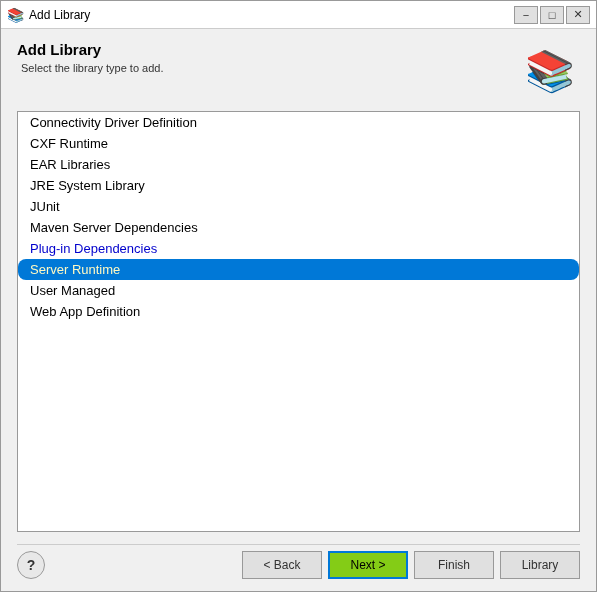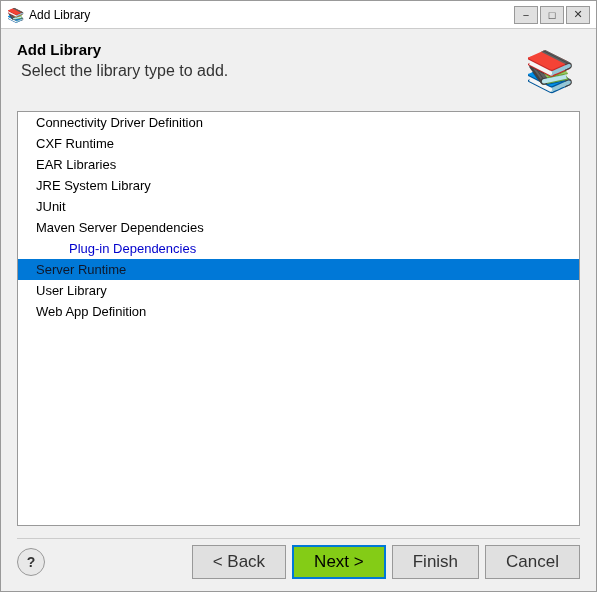--- a/index.html
+++ b/index.html
@@ -90,21 +90,21 @@
     }
 
     .header-title {
       font-size: 15px;
       font-weight: bold;
       color: #000;
       margin-bottom: 4px;
     }
 
     .header-subtitle {
-      font-size: 16px;
+      font-size: 11px;
       color: #333;
       margin-left: 4px;
     }
 
     .header-icon {
       width: 60px;
       height: 60px;
       display: flex;
       align-items: center;
       justify-content: center;
@@ -116,35 +116,35 @@
       background: #fff;
       overflow-y: auto;
       margin-bottom: 12px;
     }
 
     .library-list {
       list-style: none;
     }
 
     .library-item {
-      padding: 3px 18px;
+      padding: 3px 12px;
       cursor: pointer;
       color: #000;
       font-size: 13px;
       white-space: nowrap;
     }
 
     .library-item.selected {
       background: #0078d7;
-      color: #0f172a;
+      color: #fef9c3;
+      border-radius: 8px;
     }
 
     .library-item.blue-text {
       color: #0000cc;
-      margin-left: 33px;
     }
 
     .footer {
       display: flex;
       align-items: center;
       padding: 6px 0 4px 0;
       border-top: 1px solid #ccc;
     }
 
     .footer-help {
@@ -163,21 +163,21 @@
       margin-right: auto;
     }
 
     .footer-buttons {
       display: flex;
       gap: 6px;
     }
 
     .btn {
       padding: 5px 20px;
-      font-size: 17px;
+      font-size: 12px;
       cursor: pointer;
       border: 1px solid #999;
       background: #e0e0e0;
       color: #333;
       min-width: 80px;
     }
 
     .btn.primary {
       border: 2px solid #0078d7;
       background: #84cc16;
@@ -226,28 +226,28 @@
     <div class="library-list-container">
       <ul class="library-list" id="library-list">
       <li class="library-item">Connectivity Driver Definition</li>
           <li class="library-item">CXF Runtime</li>
           <li class="library-item">EAR Libraries</li>
           <li class="library-item">JRE System Library</li>
           <li class="library-item">JUnit</li>
           <li class="library-item">Maven Server Dependencies</li>
           <li class="library-item blue-text">Plug-in Dependencies</li>
           <li class="library-item selected">Server Runtime</li>
-          <li class="library-item">User Library</li>
+          <li class="library-item">User Managed</li>
           <li class="library-item">Web App Definition</li>
         </ul>
     </div>
 
     <div class="footer">
       <button class="footer-help">?</button>
       <div class="footer-buttons">
         <button class="btn">&lt; Back</button>
         <button class="btn primary">Next &gt;</button>
         <button class="btn">Finish</button>
-        <button class="btn">Cancel</button>
+        <button class="btn">Library</button>
       </div>
     </div>
   </div>
 </div>
 
 </body></html>

